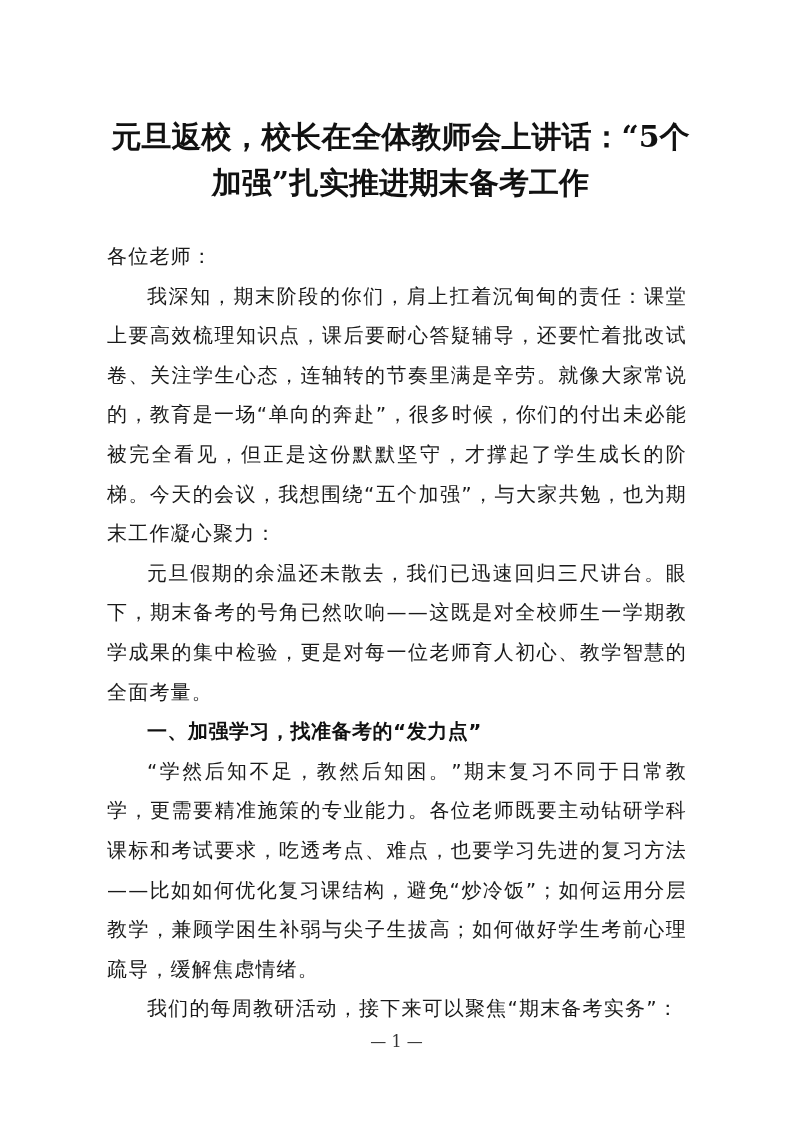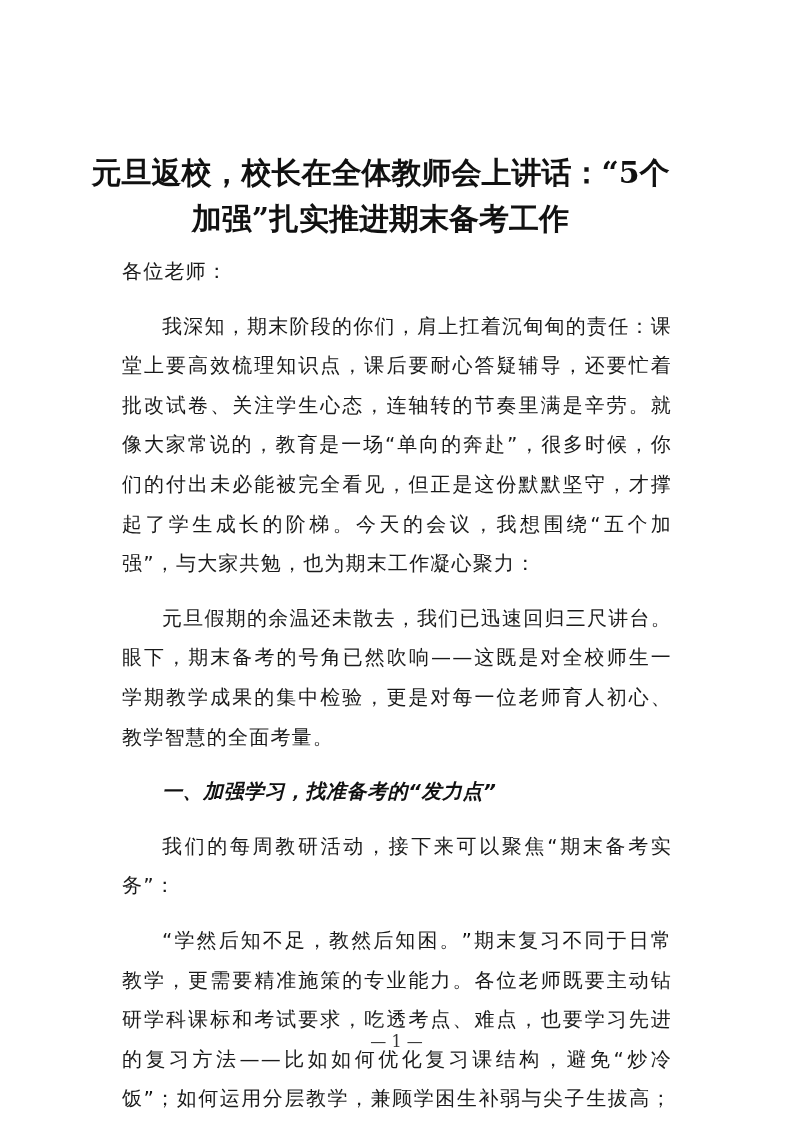--- a/index.html
+++ b/index.html
@@ -1,47 +1,47 @@
 <!DOCTYPE html>
 <html><head>
   <meta charset="utf-8">
   <style>
     html, body { margin: 0; padding: 0; background: #ffffff; }
     body { width: 793px; height: 1122px; position: relative; overflow: hidden; }
     .page { position: absolute; left: 0; top: 0; width: 793px; height: 1122px; background: #fff; }
     .title {
-      position: absolute; left: 84px; top: 114px; width: 593px;
+      position: absolute; left: 104px; top: 114px; width: 593px;
       font-family: "DejaVu Serif", "Liberation Serif", serif;
       font-weight: bold; font-size: 30px; line-height: 46px;
-      text-align: center; color: #111; letter-spacing: 0px; margin-top: 36px;
+      text-align: center; color: #111; letter-spacing: 0px;
     }
     .body {
       position: absolute; left: 107px; top: 237px; width: 580px;
       font-family: "DejaVu Sans", "Liberation Sans", sans-serif;
       font-size: 20px; line-height: 39.6px; color: #1a1a1a;
       text-align: justify; text-justify: inter-character;
       letter-spacing: 1.2px;
     }
-    .body p { margin: 15px; }
+    .body p { margin: 0; }
     .indent { text-indent: 2em; }
-    .heading { font-weight: bold; text-indent: 2em; color: #111; letter-spacing: 0.5px; font-style: italic; }
+    .heading { font-weight: bold; text-indent: 2em; color: #111; letter-spacing: 0.5px; }
     .footer {
       position: absolute; left: 0; top: 1032px; width: 793px; text-align: center;
       font-family: "DejaVu Serif", "Liberation Serif", serif; font-size: 16px; color: #333;
     }
   </style>
 </head>
 <body>
 
 <div class="page">
   <div class="title">元旦返校，校长在全体教师会上讲话：“5个加强”扎实推进期末备考工作</div>
 
   <div class="body">
     <p>各位老师：</p>
     <p class="indent">我深知，期末阶段的你们，肩上扛着沉甸甸的责任：课堂上要高效梳理知识点，课后要耐心答疑辅导，还要忙着批改试卷、关注学生心态，连轴转的节奏里满是辛劳。就像大家常说的，教育是一场“单向的奔赴”，很多时候，你们的付出未必能被完全看见，但正是这份默默坚守，才撑起了学生成长的阶梯。今天的会议，我想围绕“五个加强”，与大家共勉，也为期末工作凝心聚力：</p>
     <p class="indent">元旦假期的余温还未散去，我们已迅速回归三尺讲台。眼下，期末备考的号角已然吹响——这既是对全校师生一学期教学成果的集中检验，更是对每一位老师育人初心、教学智慧的全面考量。</p>
     <p class="heading">一、加强学习，找准备考的“发力点”</p>
+    <p class="indent">“学然后知不足，教然后知困。”期末复习不同于日常教学，更需要精准施策的专业能力。各位老师既要主动钻研学科课标和考试要求，吃透考点、难点，也要学习先进的复习方法——比如如何优化复习课结构，避免“炒冷饭”；如何运用分层教学，兼顾学困生补弱与尖子生拔高；如何做好学生考前心理疏导，缓解焦虑情绪。</p>
     <p class="indent">我们的每周教研活动，接下来可以聚焦“期末备考实务”：</p>
-    <p class="indent">“学然后知不足，教然后知困。”期末复习不同于日常教学，更需要精准施策的专业能力。各位老师既要主动钻研学科课标和考试要求，吃透考点、难点，也要学习先进的复习方法——比如如何优化复习课结构，避免“炒冷饭”；如何运用分层教学，兼顾学困生补弱与尖子生拔高；如何做好学生考前心理疏导，缓解焦虑情绪。</p>
   </div>
 
   <div class="footer">— 1 —</div>
 </div>
 
 </body></html>

